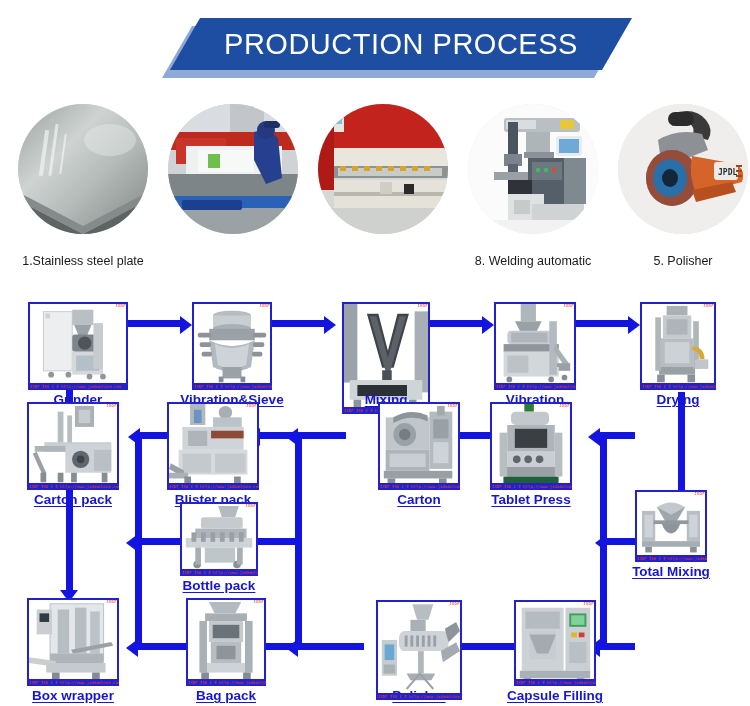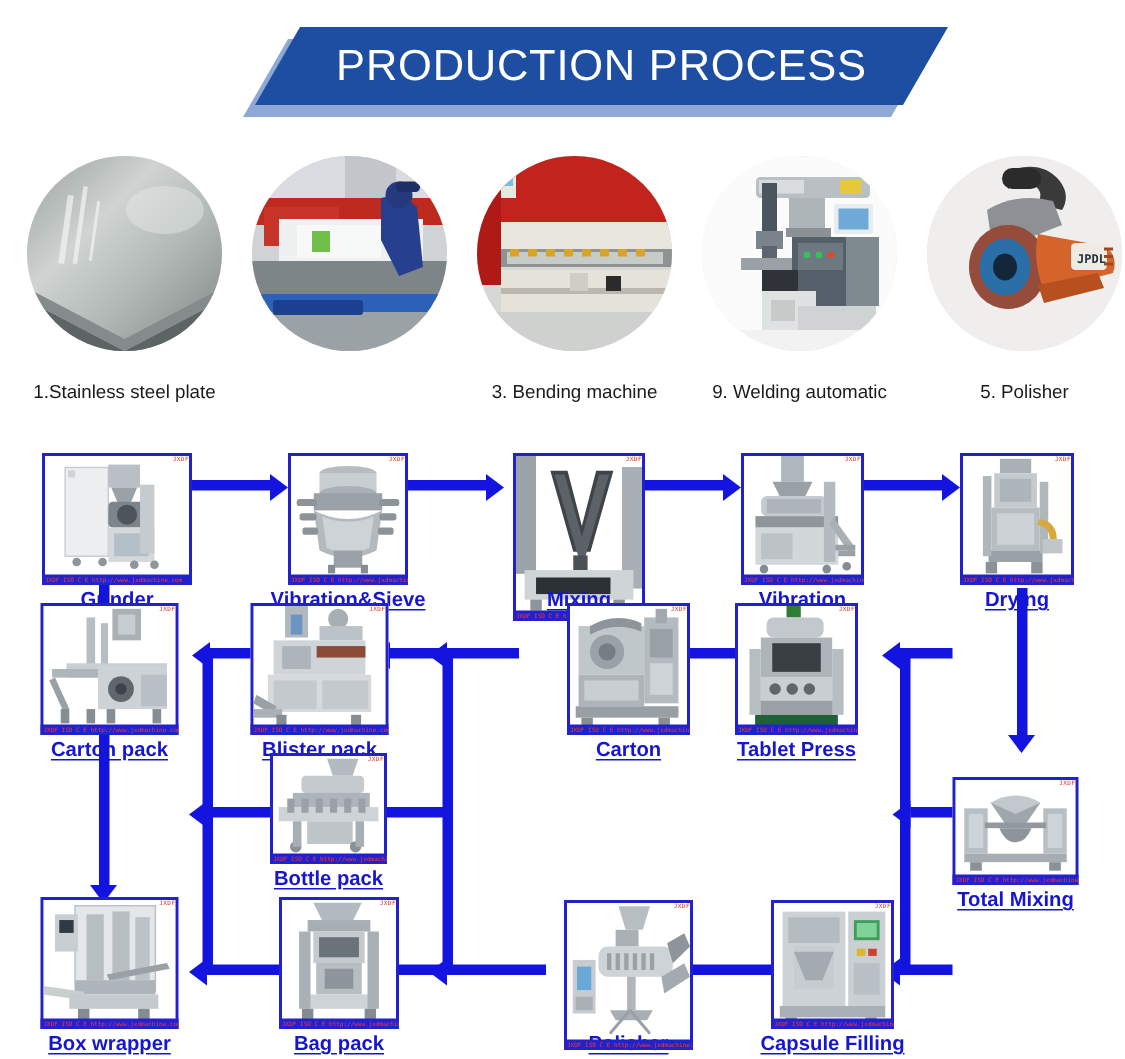--- a/index.html
+++ b/index.html
@@ -157,21 +157,20 @@
         </g>
         <rect x="16" y="76" width="114" height="30" fill="#e4e2d9"></rect>
         <rect x="16" y="88" width="114" height="4" fill="#b9b7ae"></rect>
         <rect x="62" y="78" width="12" height="12" fill="#cfcdc4"></rect>
         <rect x="86" y="80" width="10" height="10" fill="#2b2b2b"></rect>
         <rect x="0" y="104" width="130" height="26" fill="#cfd1ce"></rect>
         <rect x="16" y="6" width="10" height="22" fill="#e9e7df"></rect>
         <rect x="18" y="10" width="6" height="10" fill="#74c2e8"></rect>
       </svg>
     </div>
-    <div class="photo-caption">3. Bending machine</div>
   </div>
 
   <div class="photo-cell" style="left:458px">
     <div class="circle">
       <svg viewBox="0 0 130 130" preserveAspectRatio="xMidYMid slice">
         <rect width="130" height="130" fill="#fbfbfb"></rect>
         <rect x="36" y="14" width="76" height="14" rx="3" fill="#b9bfc2"></rect>
         <rect x="38" y="16" width="30" height="9" fill="#d9dde0"></rect>
         <rect x="92" y="16" width="14" height="9" fill="#e6c83a"></rect>
         <rect x="40" y="18" width="10" height="36" fill="#4b5560"></rect>
@@ -192,21 +191,21 @@
         <g fill="#37c05a">
             <circle cx="70" cy="66" r="2.2"></circle>
             <circle cx="78" cy="66" r="2.2"></circle>
           </g>
         <g fill="#e04a2a">
             <circle cx="86" cy="66" r="2.2"></circle>
           </g>
         <rect x="0" y="116" width="130" height="14" fill="#f2f2f2"></rect>
       </svg>
     </div>
-    <div class="photo-caption">9. Welding  automatic</div>
+    <div class="photo-caption">8. Welding  automatic</div>
   </div>
 
   <div class="photo-cell" style="left:608px">
     <div class="circle">
       <svg viewBox="0 0 130 130" preserveAspectRatio="xMidYMid slice">
         <rect width="130" height="130" fill="#efeeec"></rect>
         <path d="M54 10 q22 -8 34 6 q8 10 2 20 l-16 -4 q4 -8 -2 -12 q-8 -6 -18 2z" fill="#3a3a3a"></path>
         <rect x="50" y="8" width="26" height="14" rx="7" fill="#2b2b2b"></rect>
         <path d="M40 36 q20 -12 44 -6 l6 16 -46 18z" fill="#8d9094"></path>
         <ellipse cx="54" cy="74" rx="26" ry="28" fill="#8d4436"></ellipse>
@@ -416,21 +415,21 @@
             <rect x="16" y="74" width="8" height="8"></rect>
             <rect x="48" y="74" width="8" height="8"></rect>
           </g>
       </svg>
     </div>
     <div class="wm-tr">JXDF</div>
     <div class="wm-bar">JXDF  ISO  C E    http://www.jxdmachine.com</div>
     <div class="node-label" style="top:90px">Drying</div>
   </div>
 
-  <div class="node" style="left:635px;top:228px;width:84px;height:72px">
+  <div class="node" style="left:635px;top:200px;width:72px;height:72px">
     <div class="frame">
       <svg viewBox="0 0 82 72" preserveAspectRatio="none">
         <rect width="82" height="72" fill="#ffffff"></rect>
         <path d="M24 16 l34 0 -12 18 -10 0z" fill="#9fa7ac"></path>
         <path d="M24 16 q17 -10 34 0 l-17 8z" fill="#c2c9ce"></path>
         <path d="M30 34 l22 0 q-4 10 -11 10 q-7 0 -11 -10z" fill="#8e959a"></path>
         <rect x="6" y="20" width="16" height="32" fill="#b8bfc4"></rect>
         <rect x="60" y="20" width="16" height="32" fill="#b8bfc4"></rect>
         <rect x="9" y="24" width="10" height="24" fill="#cdd3d7"></rect>
         <rect x="63" y="24" width="10" height="24" fill="#cdd3d7"></rect>

